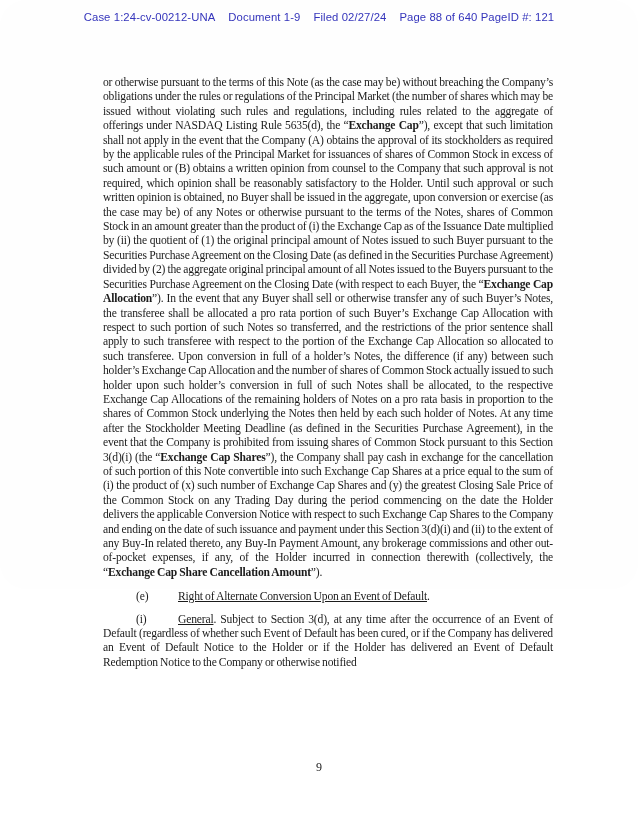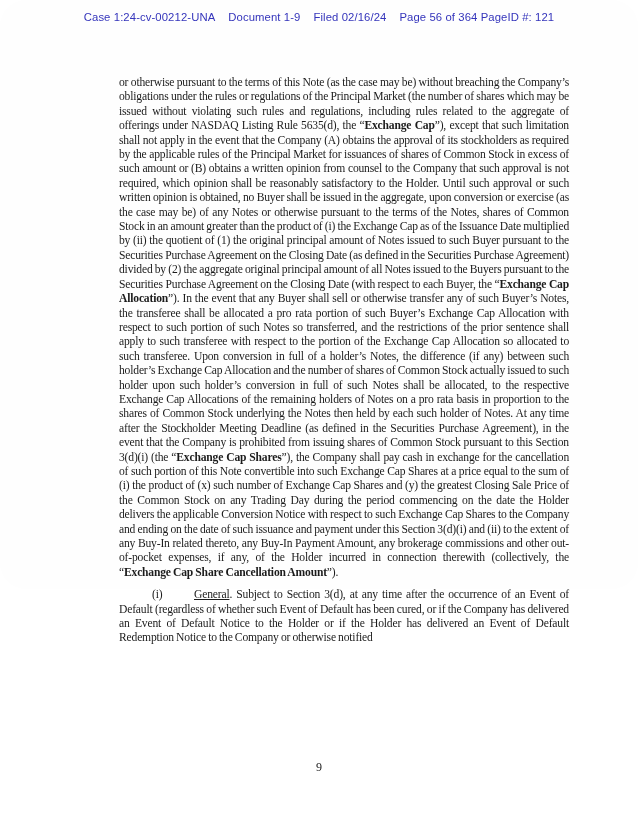--- a/index.html
+++ b/index.html
@@ -25,21 +25,21 @@
     justify-content: center;
     gap: 13px;
     font-family: "Liberation Sans", sans-serif;
     font-size: 11.3px;
     letter-spacing: 0.1px;
     color: #3434bb;
     white-space: nowrap;
   }
   .content {
     position: absolute;
-    left: 119px;
+    left: 103px;
     top: 76px;
     width: 450px;
     font-family: "Liberation Serif", serif;
     font-size: 11.6px;
     line-height: 14.4px;
     letter-spacing: -0.18px;
     word-spacing: -0.5px;
     color: #1b1b1b;
     text-align: justify;
   }
@@ -70,28 +70,29 @@
   }
 </style>
 </head>
 <body>
 
 <div class="page">
 
   <div class="case-header">
     <span>Case 1:24-cv-00212-UNA</span>
     <span>Document 1-9</span>
-    <span>Filed 02/16/24</span>
-    <span>Page 56 of 364 PageID #: 121</span>
+    <span>Filed 02/27/24</span>
+    <span>Page 88 of 640 PageID #: 121</span>
   </div>
 
   <div class="content">
 
     <p class="para"><span>or otherwise pursuant to the terms of this Note (as the case may be) without breaching the Company’s obligations under the rules or regulations of the Principal Market (the number of shares which may be issued without violating such rules and regulations, including rules related to the aggregate of offerings under NASDAQ Listing Rule 5635(d), the “</span><b>Exchange Cap</b><span>”), except that such limitation shall not apply in the event that the Company (A) obtains the approval of its stockholders as required by the applicable rules of the Principal Market for issuances of shares of Common Stock in excess of such amount or (B) obtains a written opinion from counsel to the Company that such approval is not required, which opinion shall be reasonably satisfactory to the Holder.  Until such approval or such written opinion is obtained, no Buyer shall be issued in the aggregate, upon conversion or exercise (as the case may be) of any Notes or otherwise pursuant to the terms of the Notes, shares of Common Stock in an amount greater than the product of (i) the Exchange Cap as of the Issuance Date multiplied by (ii) the quotient of (1) the original principal amount of Notes issued to such Buyer pursuant to the Securities Purchase Agreement on the Closing Date (as defined in the Securities Purchase Agreement) divided by (2) the aggregate original principal amount of all Notes issued to the Buyers pursuant to the Securities Purchase Agreement on the Closing Date (with respect to each Buyer, the “</span><b>Exchange Cap Allocation</b><span>”).  In the event that any Buyer shall sell or otherwise transfer any of such Buyer’s Notes, the transferee shall be allocated a pro rata portion of such Buyer’s Exchange Cap Allocation with respect to such portion of such Notes so transferred, and the restrictions of the prior sentence shall apply to such transferee with respect to the portion of the Exchange Cap Allocation so allocated to such transferee.  Upon conversion in full of a holder’s Notes, the difference (if any) between such holder’s Exchange Cap Allocation and the number of shares of Common Stock actually issued to such holder upon such holder’s conversion in full of such Notes shall be allocated, to the respective Exchange Cap Allocations of the remaining holders of Notes on a pro rata basis in proportion to the shares of Common Stock underlying the Notes then held by each such holder of Notes.  At any time after the Stockholder Meeting Deadline (as defined in the Securities Purchase Agreement), in the event that the Company is prohibited from issuing shares of Common Stock pursuant to this Section 3(d)(i) (the “</span><b>Exchange Cap Shares</b><span>”), the Company shall pay cash in exchange for the cancellation of such portion of this Note convertible into such Exchange Cap Shares at a price equal to the sum of (i) the product of (x) such number of Exchange Cap Shares and (y) the greatest Closing Sale Price of the Common Stock on any Trading Day during the period commencing on the date the Holder delivers the applicable Conversion Notice with respect to such Exchange Cap Shares to the Company and ending on the date of such issuance and payment under this Section 3(d)(i) and (ii) to the extent of any Buy-In related thereto, any Buy-In Payment Amount, any brokerage commissions and other out-of-pocket expenses, if any, of the Holder incurred in connection therewith (collectively, the “</span><b>Exchange Cap Share Cancellation Amount</b><span>”).</span></p>
 
+    <p class="para section-heading"><span class="label">(e)</span><span class="underline">Right of Alternate Conversion Upon an Event of Default</span><span>.</span></p>
 
     <p class="para section-i"><span class="label">(i)</span><span class="underline">General</span><span>.</span><span>  Subject to Section 3(d), at any time after the occurrence of an Event of Default (regardless of whether such Event of Default has been cured, or if the Company has delivered an Event of Default Notice to the Holder or if the Holder has delivered an Event of Default Redemption Notice to the Company or otherwise notified</span></p>
 
   </div>
 
   <div class="page-number">9</div>
 
 </div>
 
 </body></html>

